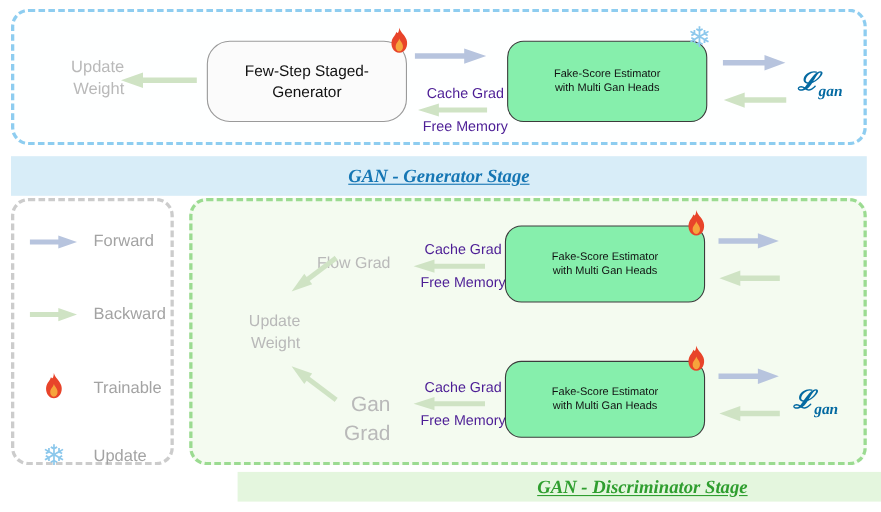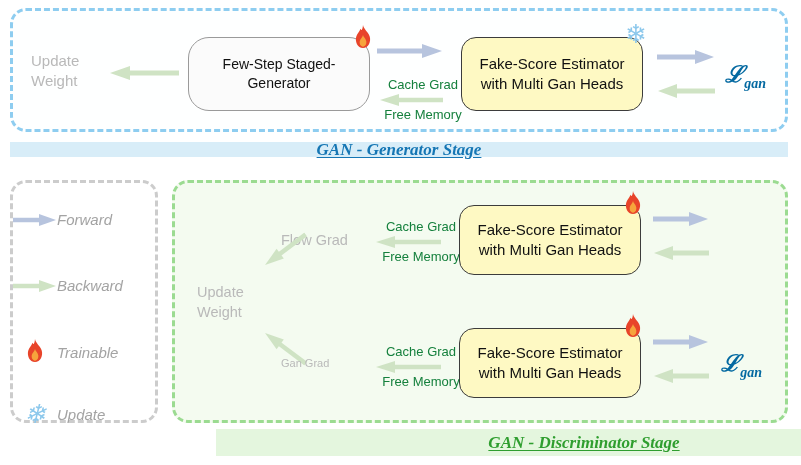--- a/index.html
+++ b/index.html
@@ -10,41 +10,41 @@
   .gen-panel{left:10px;top:8px;width:778px;height:124px;
              border:3px dashed #8ecdf0;background:#feffff;}
   .disc-panel{left:172px;top:180px;width:616px;height:243px;
               border:3px dashed #9bdb91;background:#f4fbf0;}
   .legend-panel{left:10px;top:180px;width:148px;height:243px;
                 border:3px dashed #cccccc;background:#ffffff;}
 
   .banner{position:absolute;display:flex;align-items:center;justify-content:center;
           font-family:"Liberation Serif",serif;font-weight:bold;font-style:italic;
           font-size:17px;text-decoration:underline;text-underline-offset:2px;}
-  .gen-banner{left:10px;top:142px;width:778px;height:15px;background:#d8edf8;color:#1576b4;}
+  .gen-banner{left:10px;top:142px;width:778px;height:36px;background:#d8edf8;color:#1576b4;}
   .disc-banner{left:172px;top:429px;width:736px;height:27px;background:#e4f6de;color:#2f9e2f;margin-left:44px;}
 
   .abs{position:absolute;box-sizing:border-box;}
-  .gray-label{color:#b9b9b9;font-size:15px;text-align:left;line-height:1.35;}
-  .orange-label{color:#15803d;font-size:13px;text-align:center;white-space:nowrap;}
+  .gray-label{color:#b9b9b9;font-size:15px;text-align:right;line-height:1.35;}
+  .orange-label{color:#4c1d95;font-size:13px;text-align:center;white-space:nowrap;}
 
   .node{display:flex;align-items:center;justify-content:center;text-align:center;
         border-radius:15px;font-size:14px;line-height:1.35;color:#111;padding:0 12px;}
   .gen-box{background:#fbfbfb;border:1.5px solid #9a9a9a;}
-  .est-box{background:#fef9c3;border:1.4px solid #3c3c3c;font-size:15px;}
+  .est-box{background:#86efac;border:1.4px solid #3c3c3c;font-size:10px;}
 
   .arrow svg{display:block;}
   .flip{transform:scaleX(-1);}
   .loss{font-family:"Liberation Serif",serif;font-style:italic;font-weight:600;
         font-size:23px;color:#0369a1;white-space:nowrap;}
   .loss sub{font-size:14px;font-weight:600;}
   .loss-flow{color:#a03d22;}
 
   .snow{font-size:26px;color:#8cc8ec;line-height:1;}
-  .legend-item{position:absolute;left:0;display:flex;align-items:center;font-style:italic;}
+  .legend-item{position:absolute;left:14px;display:flex;align-items:center;gap:14px;}
   .legend-label{color:#a3a3a3;font-size:15px;}
 </style>
 </head>
 <body>
 
 <div id="page">
 
   <div class="panel gen-panel">
 
     <div class="abs gray-label" style="left:18px;top:40px;width:82px;">Update Weight</div>
@@ -208,21 +208,21 @@
         </svg>
     </div>
 
     <div class="abs arrow" style="left:84px;top:158px;transform:rotate(217deg);">
       <svg width="52" height="14" viewBox="0 0 52 14">
           <path d="M0 7 H34" stroke="#cfe3c4" stroke-width="4.5"></path>
           <path d="M32 1 L51 7 L32 13 Z" fill="#cfe3c4"></path>
         </svg>
     </div>
 
-    <div class="abs gray-label" style="left:106px;top:173px;width:74px;font-size:11px;">Gan Grad</div>
+    <div class="abs gray-label" style="left:106px;top:173px;width:74px;font-size:19px;">Gan Grad</div>
 
     <div class="abs orange-label" style="left:196px;top:161px;width:100px;">Cache Grad</div>
 
     <div class="abs arrow flip" style="left:200px;top:177px;">
       <svg width="66" height="14" viewBox="0 0 66 14">
           <path d="M0 7 H48" stroke="#cfe3c4" stroke-width="4.5"></path>
           <path d="M46 1 L65 7 L46 13 Z" fill="#cfe3c4"></path>
         </svg>
     </div>
 

